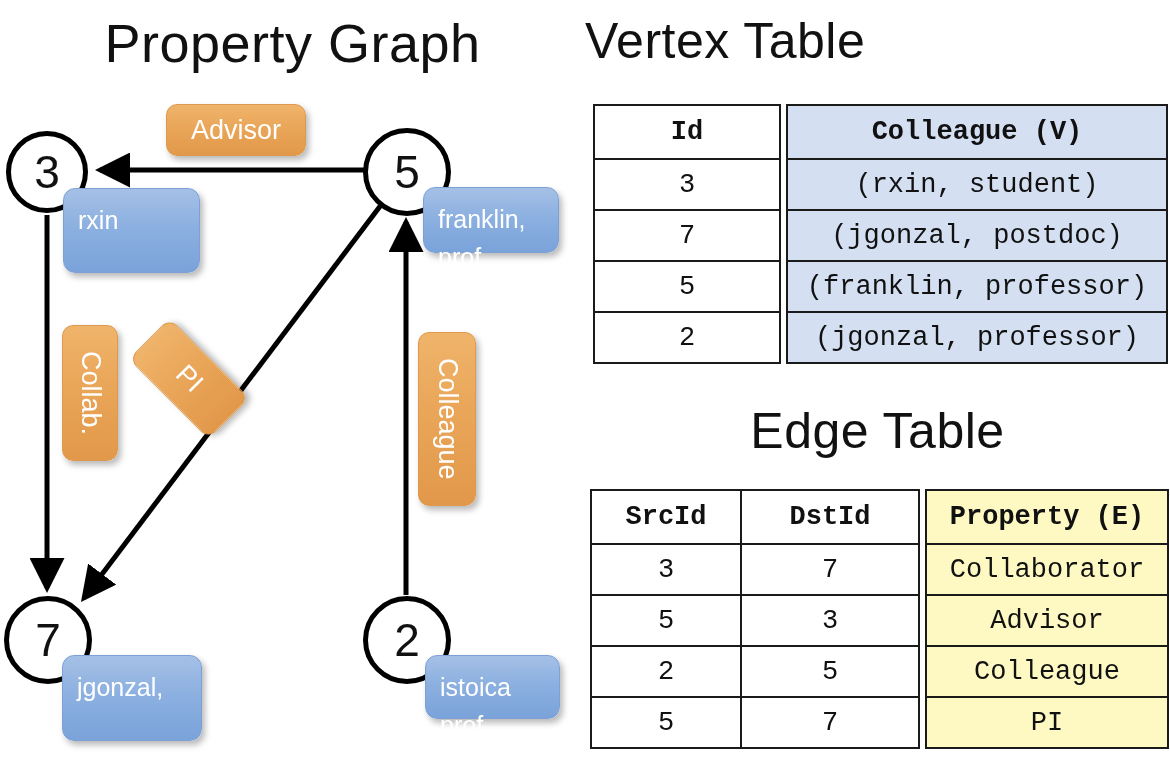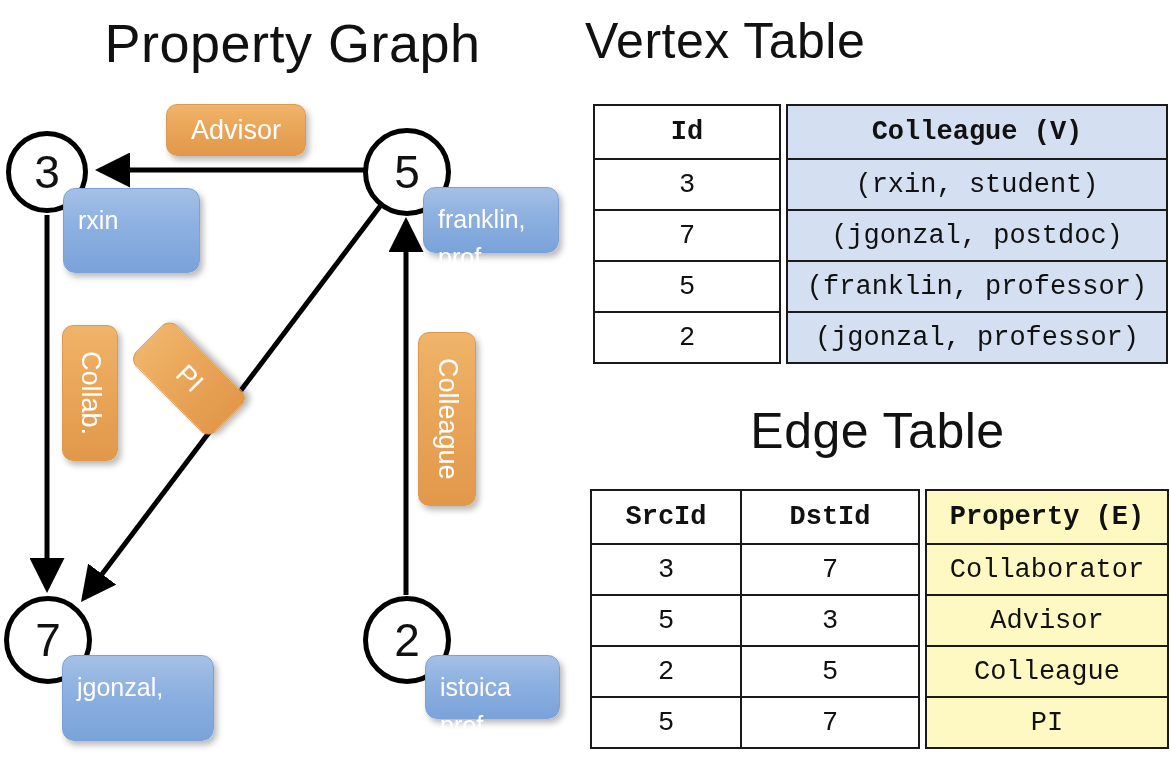--- a/index.html
+++ b/index.html
@@ -173,21 +173,21 @@
 
   <div class="prop-box" style="left:63px; top:188px; width:137px; height:85px;">
     <div>rxin</div>
   </div>
 
   <div class="prop-box" style="left:423px; top:187px; width:136px; height:66px;">
     <div>franklin,</div>
     <div>prof.</div>
   </div>
 
-  <div class="prop-box" style="left:62px; top:655px; width:152px; height:86px;">
+  <div class="prop-box" style="left:62px; top:655px; width:140px; height:86px;">
     <div>jgonzal,</div>
   </div>
 
   <div class="prop-box" style="left:425px; top:655px; width:135px; height:64px;">
     <div>istoica</div>
     <div>prof.</div>
   </div>
 
   <div class="edge-label" style="left:166px; top:104px; width:140px; height:52px;">
     <span>Advisor</span>

